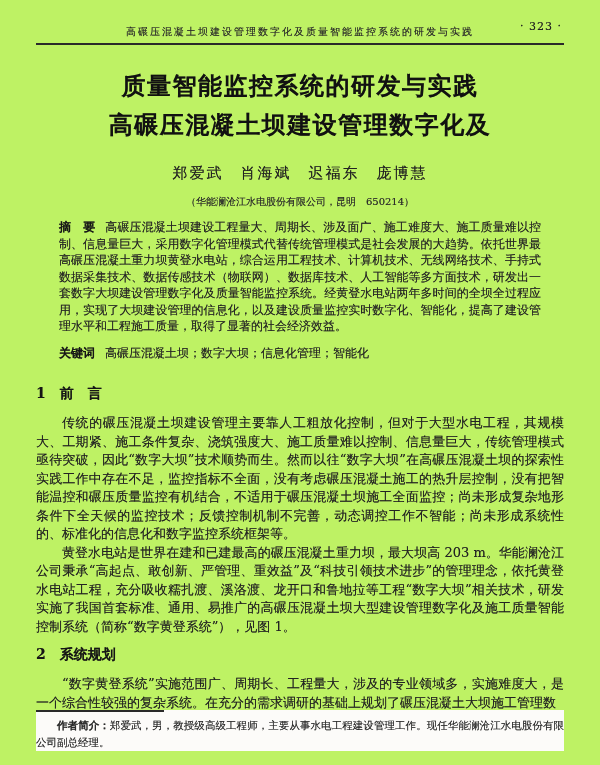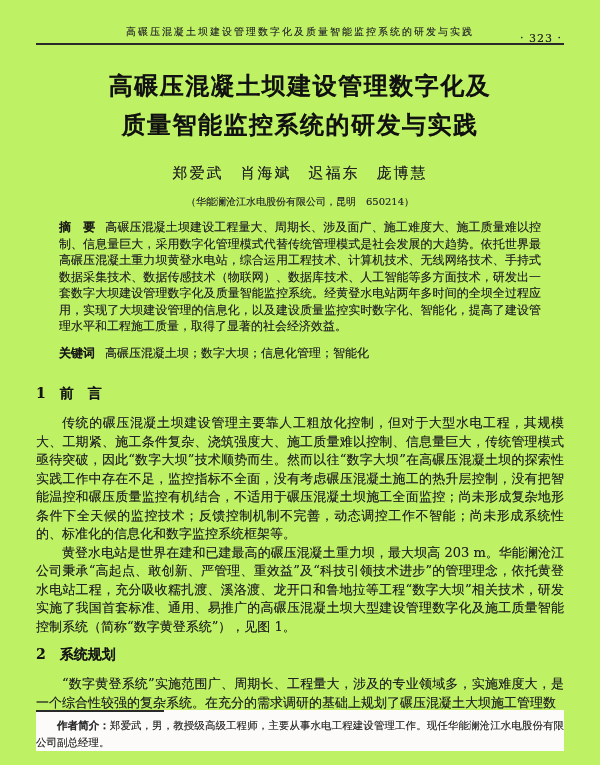--- a/index.html
+++ b/index.html
@@ -29,21 +29,21 @@
   }
   .running-title {
     font-size: 10px;
     letter-spacing: 2px;
     color: #2b2b2b;
     white-space: nowrap;
   }
   .page-number {
     position: absolute;
     right: 2px;
-    top: 12px;
+    top: 0;
     font-size: 11px;
     letter-spacing: 1px;
     color: #222;
   }
   .header-rule {
     margin-top: 8px;
     height: 2px;
     background: #2a2a2a;
   }
   
@@ -136,22 +136,22 @@
 <div class="page">
   <div class="content">
 
     <div class="header">
       <span class="running-title">高碾压混凝土坝建设管理数字化及质量智能监控系统的研发与实践</span>
       <span class="page-number">· 323 ·</span>
     </div>
     <div class="header-rule"></div>
 
     <h1 class="title">
+      <span class="title-line">质量智能监控系统的研发与实践</span>
       <span class="title-line">高碾压混凝土坝建设管理数字化及</span>
-      <span class="title-line">质量智能监控系统的研发与实践</span>
     </h1>
 
     <div class="authors">郑爱武　肖海斌　迟福东　庞博慧</div>
     <div class="affiliation">（华能澜沧江水电股份有限公司，昆明　650214）</div>
 
     <div class="abstract">
       <span class="label">摘　要</span><span>高碾压混凝土坝建设工程量大、周期长、涉及面广、施工难度大、施工质量难以控制、信息量巨大，采用数字化管理模式代替传统管理模式是社会发展的大趋势。依托世界最高碾压混凝土重力坝黄登水电站，综合运用工程技术、计算机技术、无线网络技术、手持式数据采集技术、数据传感技术（物联网）、数据库技术、人工智能等多方面技术，研发出一套数字大坝建设管理数字化及质量智能监控系统。经黄登水电站两年多时间的全坝全过程应用，实现了大坝建设管理的信息化，以及建设质量监控实时数字化、智能化，提高了建设管理水平和工程施工质量，取得了显著的社会经济效益。</span>
     </div>
 
     <div class="keywords">

